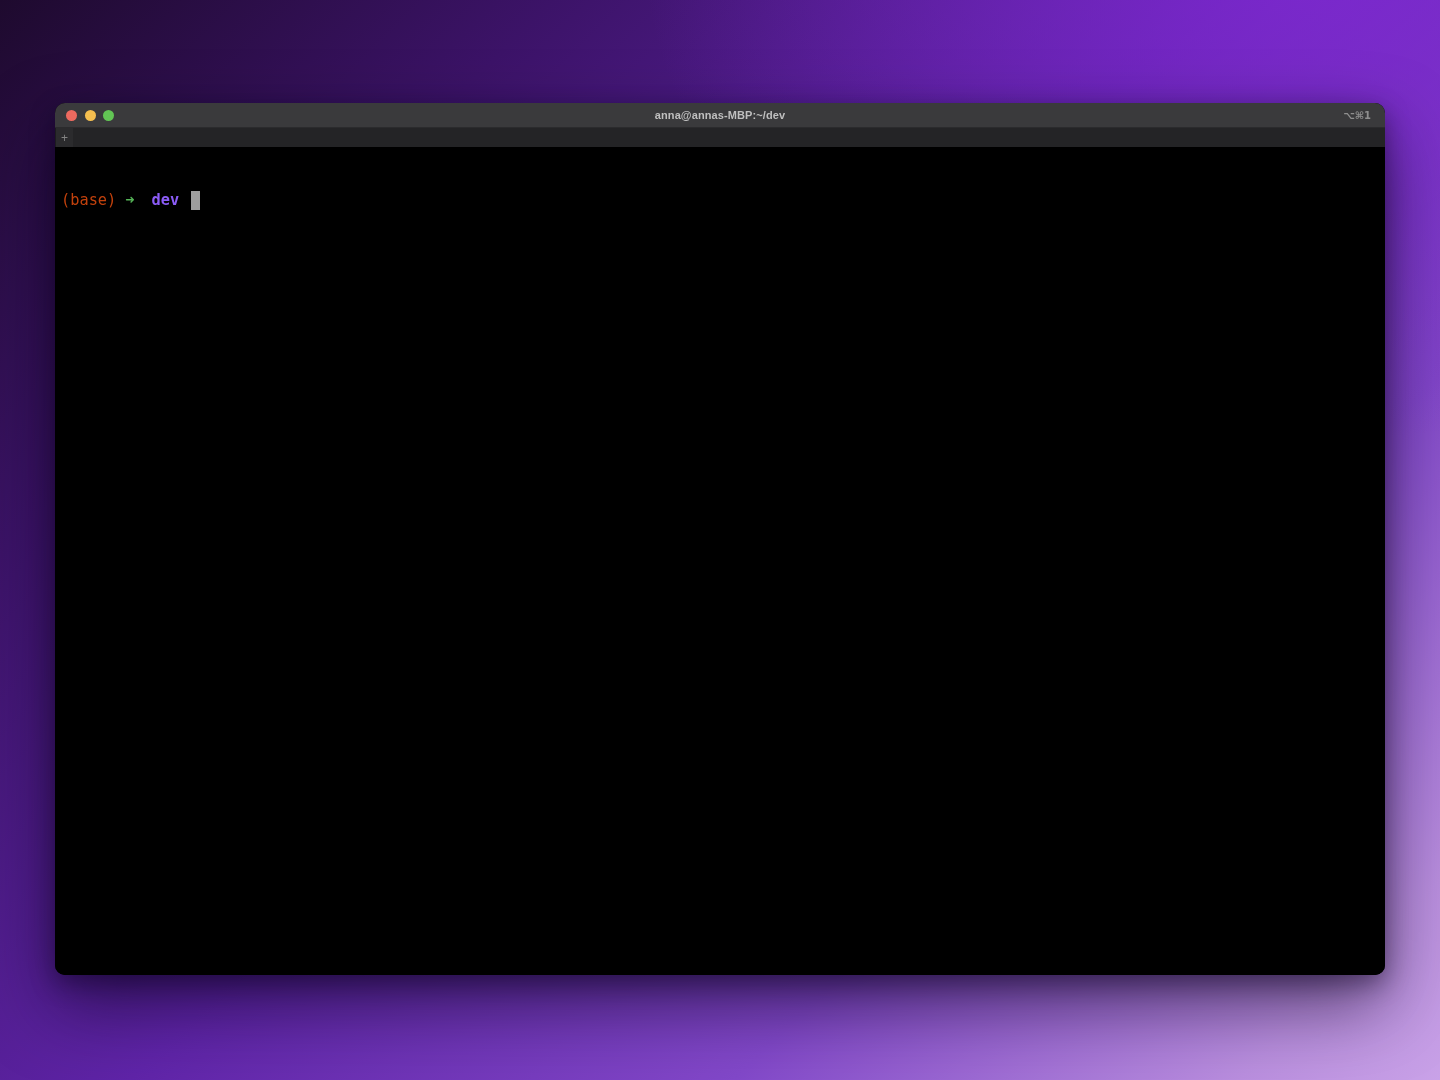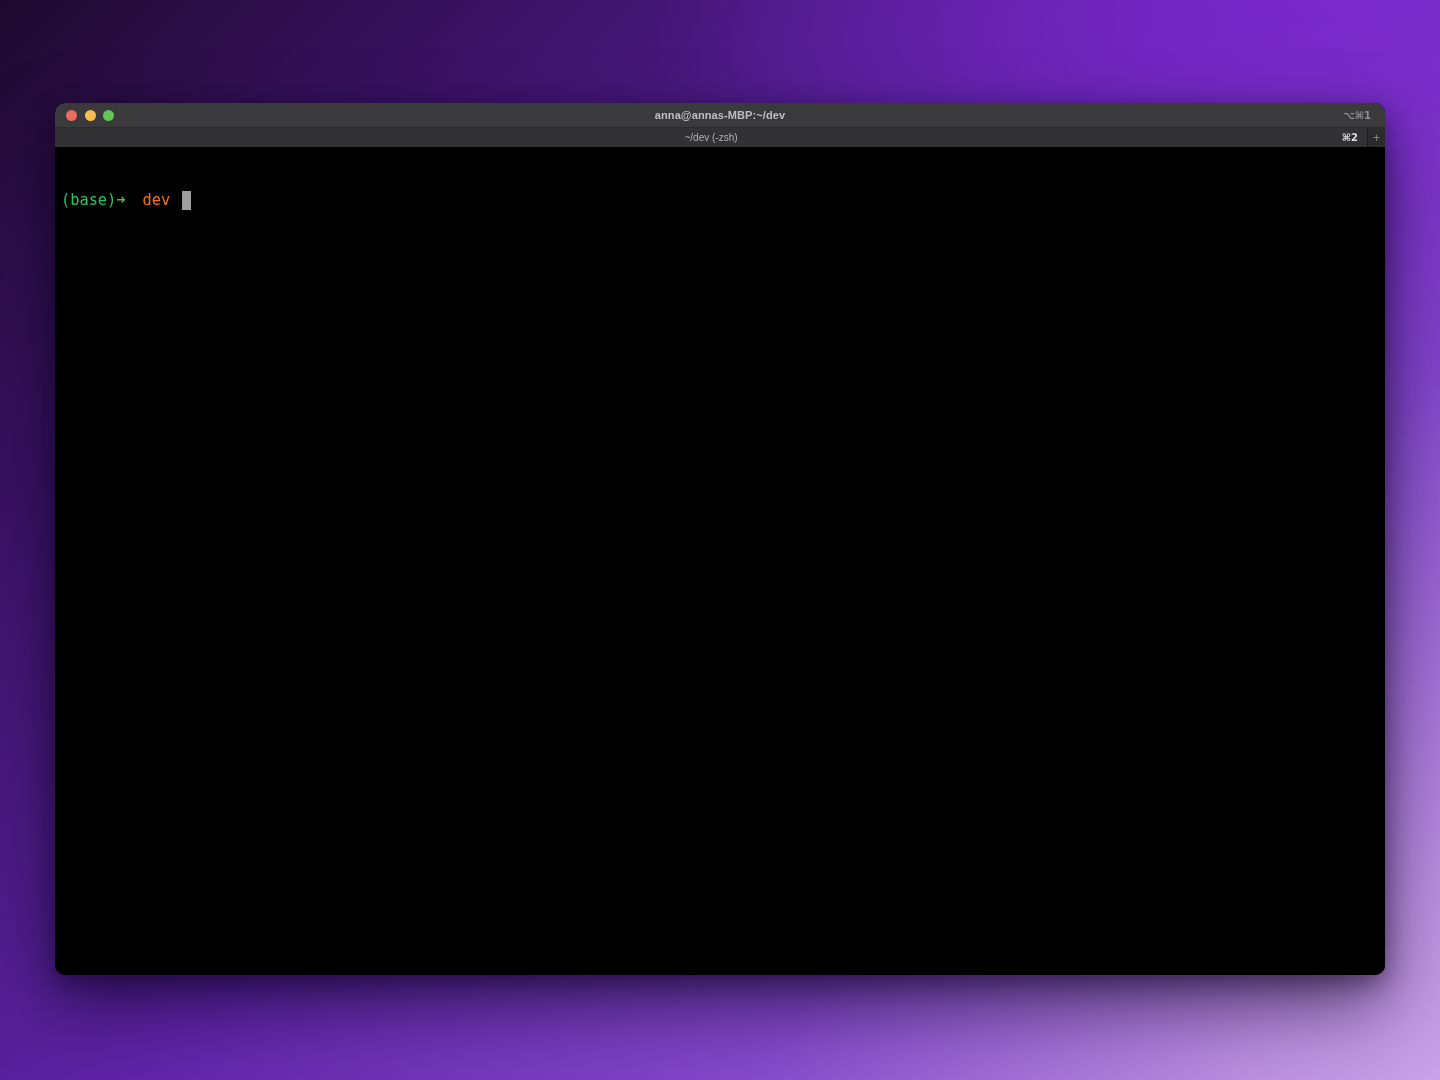--- a/index.html
+++ b/index.html
@@ -63,23 +63,23 @@
     color: #848484; font-size: 12px; line-height: 1; cursor: default;
   }
 
   
   .terminal {
     flex: 1 1 auto; background: #000; padding: 3px 0 0 6px;
     font-family: "DejaVu Sans Mono", "Liberation Mono", monospace;
     font-size: 15.3px; line-height: 20px; white-space: pre; cursor: text;
   }
   .term-line { display: flex; align-items: center; height: 20px; }
-  .p-env   { color: #22c55e; }
+  .p-env   { color: #c2410c; margin-right: 9px; }
   .p-arrow { color: #55b457; font-weight: 700; margin-right: 17px; }
-  .p-dir   { color: #f97316; font-weight: 400; margin-right: 9px; }
+  .p-dir   { color: #8b5cf6; font-weight: 700; margin-right: 9px; }
   .selection { background: #d7d7d7; color: #161616; padding: 0 1px; }
   .cursor-block {
     display: inline-block; width: 9px; height: 19px; background: #9e9e9e; margin-left: 3px;
   }
 </style>
 </head>
 <body>
 
 <div class="desktop">
   <div class="window">
@@ -88,24 +88,20 @@
       <div class="traffic">
         <span class="light red"></span>
         <span class="light yellow"></span>
         <span class="light green"></span>
       </div>
       <div class="win-title">anna@annas-MBP:~/dev</div>
       <div class="win-shortcut">⌥⌘1</div>
     </div>
 
     <div class="tabbar">
-      <div class="tab inactive">
-        <span>~/dev (-zsh)</span>
-        <span class="tab-shortcut">⌘2</span>
-      </div>
       <div class="newtab">
         <span>+</span>
       </div>
     </div>
 
     <div class="terminal">
       <div class="term-line">
         <span class="p-env">(base)</span>
         <span class="p-arrow">➜</span>
         <span class="p-dir">dev</span>

